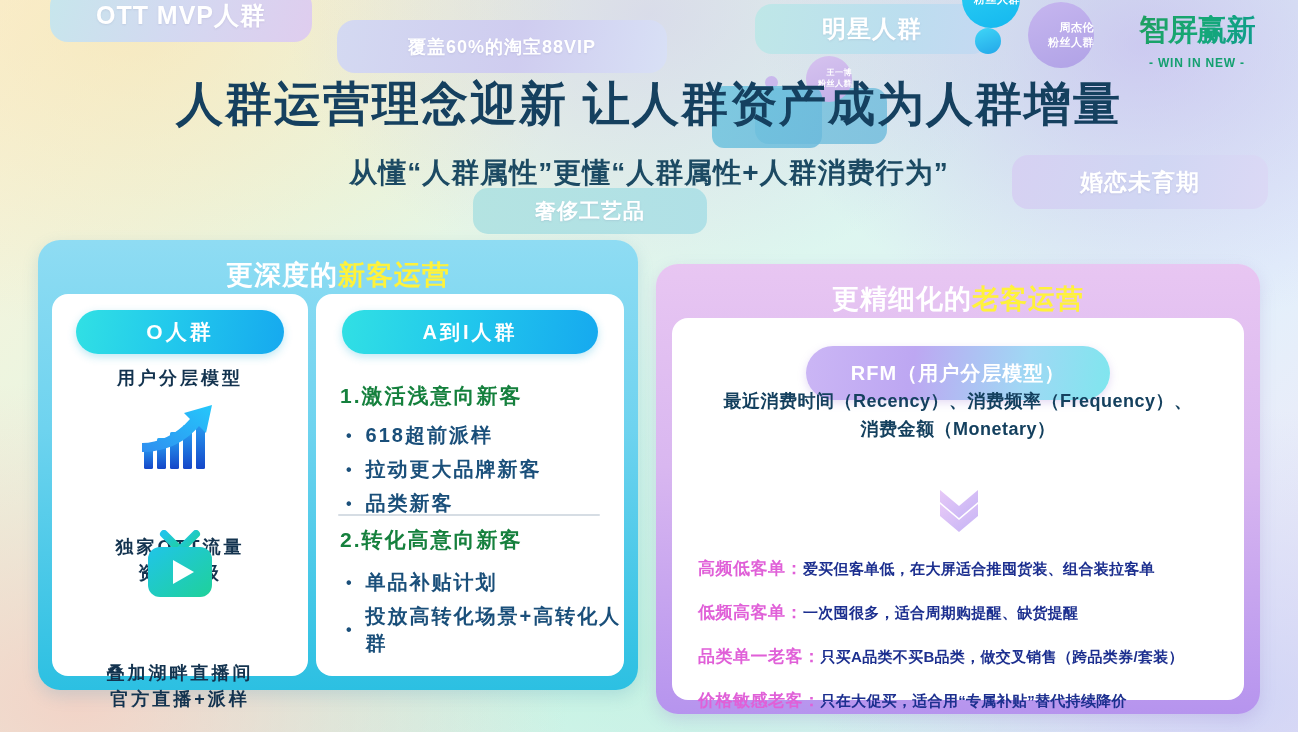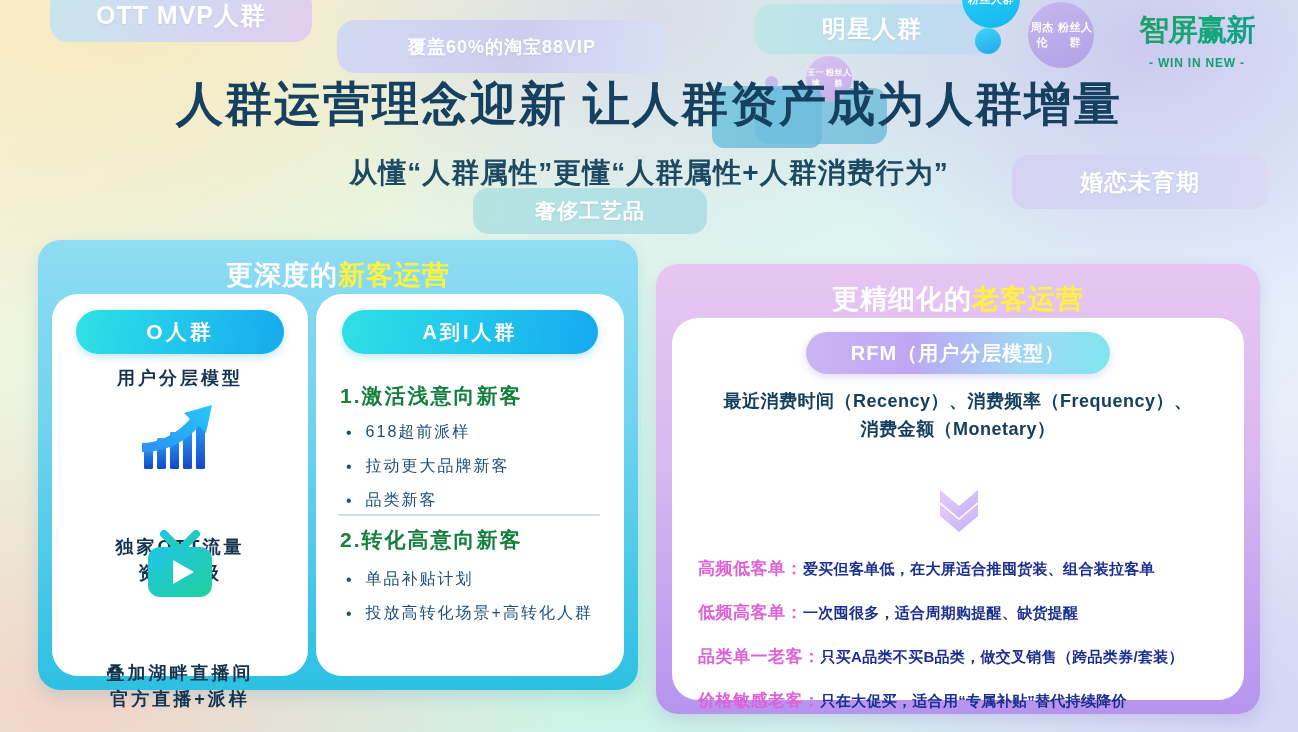--- a/index.html
+++ b/index.html
@@ -50,21 +50,21 @@
                background: linear-gradient(100deg, rgba(176,226,225,.92) 0%, rgba(172,223,230,.92) 100%); }
   .tag-marry { left: 1012px;top: 155px;  width: 256px; height: 54px;  font-size: 23px;
                border-radius: 16px;
                background: linear-gradient(100deg, rgba(214,208,242,.95) 0%, rgba(208,214,243,.95) 55%, rgba(219,216,245,.95) 100%); }
   .tag-behind{ left: 755px; top: 88px;   width: 132px; height: 56px;  font-size: 0;
                border-radius: 14px;
                background: linear-gradient(110deg, rgba(124,197,222,.88) 0%, rgba(118,190,221,.88) 100%); }
 
   .circle {
     position: absolute; border-radius: 50%;
-    display: flex; align-items: center; justify-content: center;
+    display: flex; flex-direction: column; align-items: flex-end; justify-content: center;
     color: #fff; font-size: 11px; line-height: 1.35; font-weight: 600;
     text-align: center; letter-spacing: .5px;
   }
   .circ-fans  { left: 962px; top: -30px; width: 58px; height: 58px; font-size: 11px;
                 background: linear-gradient(160deg, #2fd3f5 0%, #14b7ef 100%); }
   .circ-dot   { left: 975px; top: 28px;  width: 26px; height: 26px;
                 background: linear-gradient(160deg, #3fd6f7 0%, #23a7e9 100%); }
   .circ-jay   { left: 1028px;top: 2px;   width: 66px; height: 66px;
                 background: linear-gradient(160deg, #c6b6ef 0%, #b0a2e6 100%); }
   .circ-wang  { left: 806px; top: 56px;  width: 46px; height: 46px; font-size: 8px;
@@ -129,21 +129,21 @@
     margin-top: 24px;
   }
   .panel-head {
     height: 48px; display: flex; align-items: center; justify-content: center;
     font-size: 27px; font-weight: 800; letter-spacing: 1px; color: #ffffff;
     padding-top: 22px;
   }
   .hl-yellow { color: #fff23a; }
 
   .card {
-    position: absolute; background: #ffffff; border-radius: 26px;
+    position: absolute; background: #ffffff; border-radius: 16px;
   }
   .card-o  { left: 14px;  top: 54px; width: 256px; height: 382px; }
   .card-ai { left: 278px; top: 54px; width: 308px; height: 382px; }
   .card-rfm{ left: 16px;  top: 54px; width: 572px; height: 382px; }
 
   .pill {
     display: flex; align-items: center; justify-content: center;
     border-radius: 999px; color: #fff; font-weight: 800;
     letter-spacing: 3px; white-space: nowrap;
   }
@@ -151,21 +151,21 @@
     position: absolute; left: 24px; top: 16px; width: 208px; height: 44px; font-size: 21px;
     background: linear-gradient(100deg, #31e0e4 0%, #22c9ec 45%, #16a9ef 100%);
     box-shadow: 0 3px 8px rgba(40,180,220,.3);
   }
   .pill-ai {
     position: absolute; left: 26px; top: 16px; width: 256px; height: 44px; font-size: 20px;
     background: linear-gradient(100deg, #31e0e4 0%, #22c9ec 45%, #16a9ef 100%);
     box-shadow: 0 3px 8px rgba(40,180,220,.3);
   }
   .pill-rfm {
-    position: absolute; left: 134px; top: 14px; width: 304px; height: 42px; font-size: 20px;
+    position: absolute; left: 134px; top: 28px; width: 304px; height: 54px; font-size: 20px;
     letter-spacing: 1px;
     background: linear-gradient(100deg, #cbb6f5 0%, #bda7f2 35%, #9fd8f4 72%, #7fe6ee 100%);
     box-shadow: 0 3px 8px rgba(160,130,220,.28);
   }
 
   
   .o-line {
     position: absolute; left: 0; width: 256px; text-align: center;
     color: #13334f; font-weight: 700; letter-spacing: 3px;
   }
@@ -181,22 +181,22 @@
   }
 
   
   .sec-title {
     position: absolute; left: 24px; font-size: 21px; font-weight: 700;
     color: #15803d; letter-spacing: 2px; text-align: center;
   }
   .sec-1 { top: 88px; }
   .sec-2 { top: 232px; }
   .bullet {
-    position: absolute; left: 30px; font-size: 16px; color: #1a4f7a;
-    font-weight: 400; letter-spacing: 2px; display: flex; align-items: center; text-align: right;
+    position: absolute; left: 30px; font-size: 20px; color: #1a4f7a;
+    font-weight: 700; letter-spacing: 2px; display: flex; align-items: center;
   }
   .bullet::before {
     content: "•"; margin-right: 12px; color: #1a4f7a; font-size: 16px;
   }
   .b1 { top: 128px; } .b2 { top: 162px; } .b3 { top: 196px; }
   .b4 { top: 275px; } .b5 { top: 309px; }
   .divider {
     position: absolute; left: 22px; top: 220px; width: 262px; height: 2px;
     background: #d6dde4; border-radius: 1px;
   }

